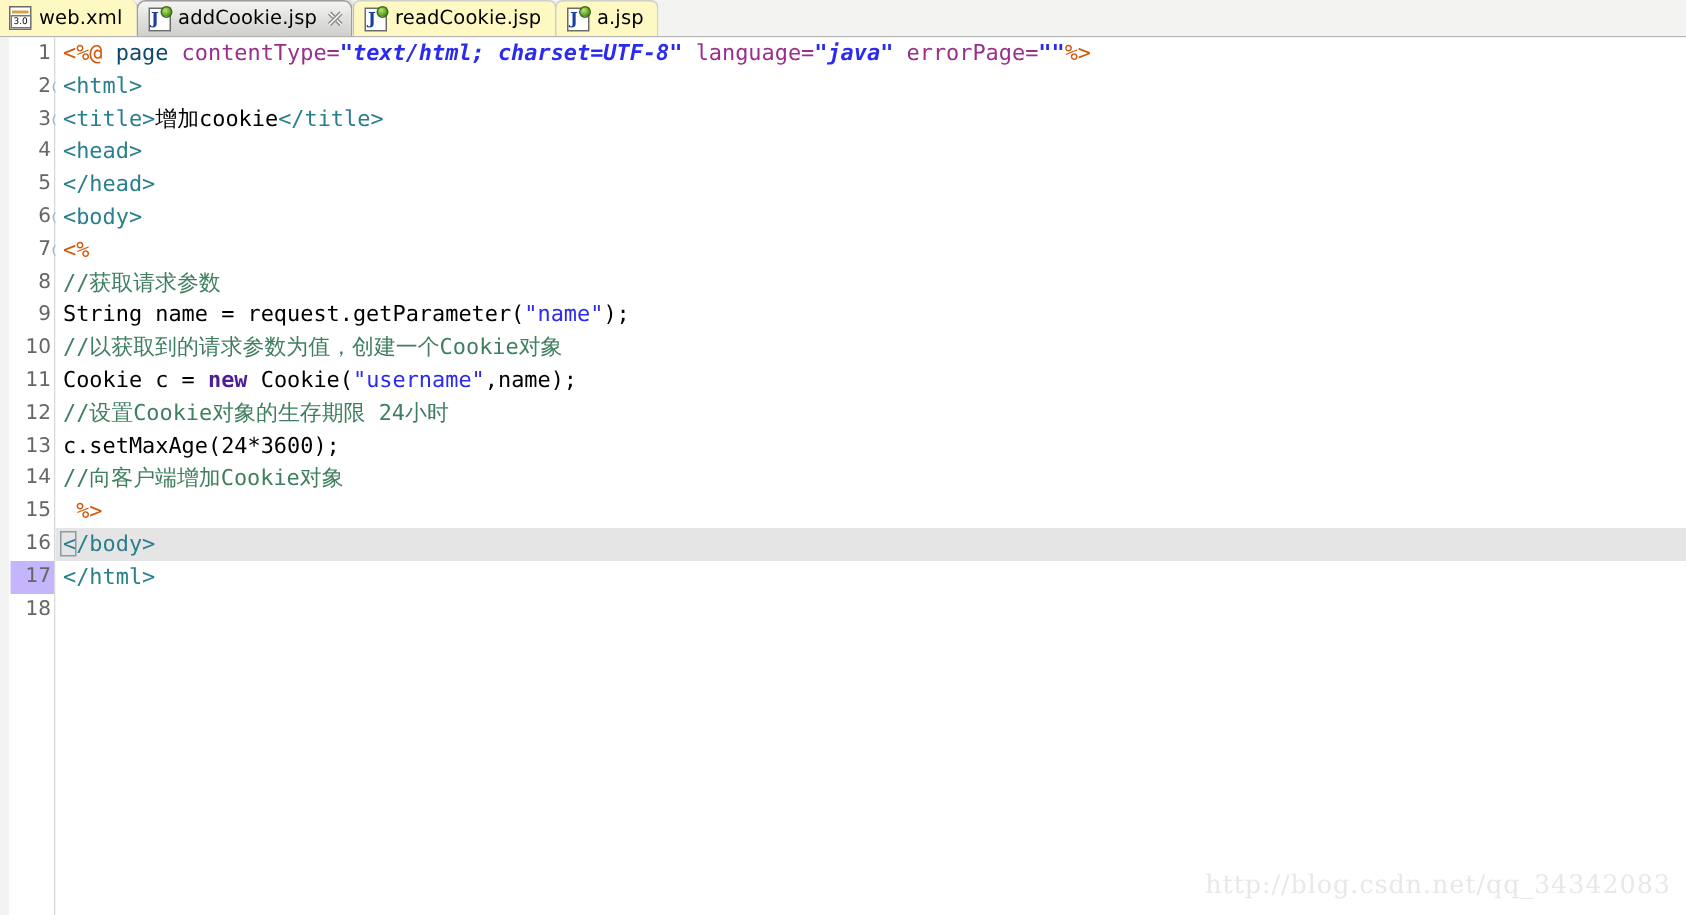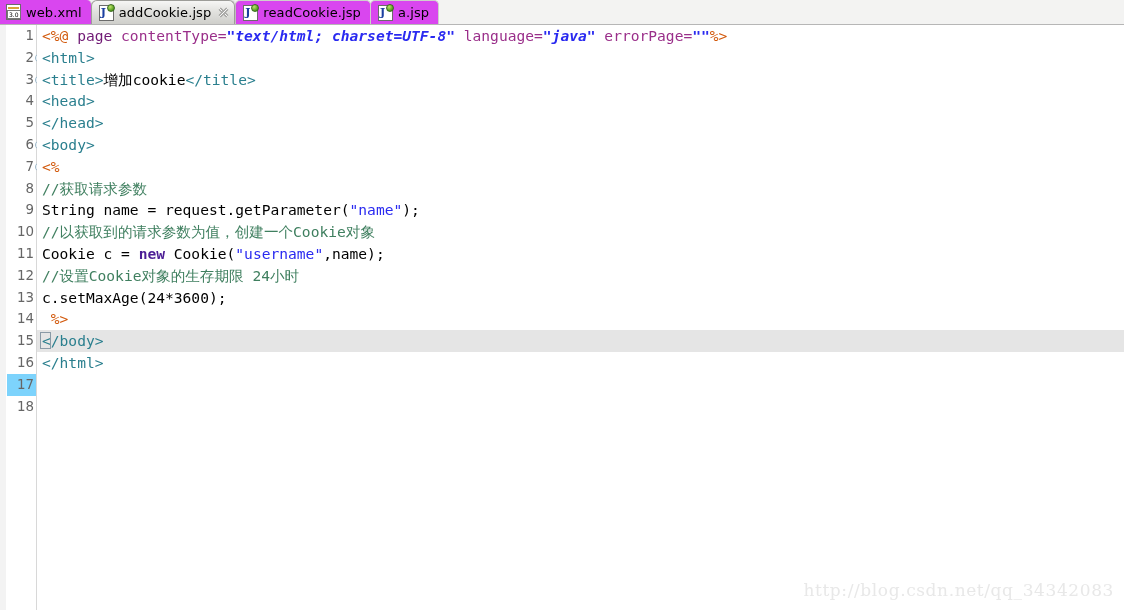--- a/index.html
+++ b/index.html
@@ -35,21 +35,21 @@
     white-space: nowrap;
     box-sizing: border-box;
     background: transparent;
   }
   .tab.inactive {
     border-left: 1px solid #cfcfcb;
     border-top: 1px solid #cfcfcb;
     border-top-left-radius: 5px;
     border-top-right-radius: 5px;
     border-right: 1px solid #cfcfcb;
-    background: #d946ef;
+    background: #fef9c3;
     margin-right: -1px;
   }
   .tab.first {
     border-left: none;
     border-top: none;
     border-top-left-radius: 0;
     padding-left: 6px;
   }
   .tab.active {
     background: linear-gradient(to bottom, #f6f6f5 0%, #e2e2df 45%, #cfcfcb 100%);
@@ -206,25 +206,25 @@
     width: 5px;
     height: 1px;
     background: #4a6b82;
   }
   .code-area .row {
     padding-left: 5px;
   }
   .row.highlight {
     background: #e5e5e5;
   }
-  .gutter .row.highlight { background: #7dd3fc; }
+  .gutter .row.highlight { background: #c4b5fd; }
 
   
   .t-dir    { color: #d2590c; }            
-  .t-dirkw  { color: #701a75; }            
+  .t-dirkw  { color: #0c4a6e; }            
   .t-attr   { color: #9a2f8a; }            
   .t-attrval{ color: #2a2af0; font-style: italic; font-weight: bold; }
   .t-tag    { color: #2a7f8e; }            
   .t-text   { color: #000000; }
   .t-cmt    { color: #3f7f5f; }
   .t-str    { color: #2a2af0; }
   .t-kw     { color: #4c1d95; font-weight: bold; }
 
   .caret {
     display: inline-block;
@@ -336,20 +336,21 @@
     <div class="row"><span class="t-text">String name = request.getParameter(</span><span class="t-str">"name"</span><span class="t-text">);</span></div>
 
     <div class="row"><span class="t-cmt">//以获取到的请求参数为值，创建一个Cookie对象</span></div>
 
     <div class="row"><span class="t-text">Cookie c = </span><span class="t-kw">new</span><span class="t-text"> Cookie(</span><span class="t-str">"username"</span><span class="t-text">,name);</span></div>
 
     <div class="row"><span class="t-cmt">//设置Cookie对象的生存期限 24小时</span></div>
 
     <div class="row"><span class="t-text">c.setMaxAge(24*3600);</span></div>
 
+    <div class="row"><span class="t-cmt">//向客户端增加Cookie对象</span></div>
 
 
     <div class="row"><span class="t-dir"> %&gt;</span></div>
 
     <div class="row highlight"><span class="t-tag caret">&lt;</span><span class="t-tag">/body&gt;</span></div>
 
     <div class="row"><span class="t-tag">&lt;/html&gt;</span></div>
 
   </div>
 

